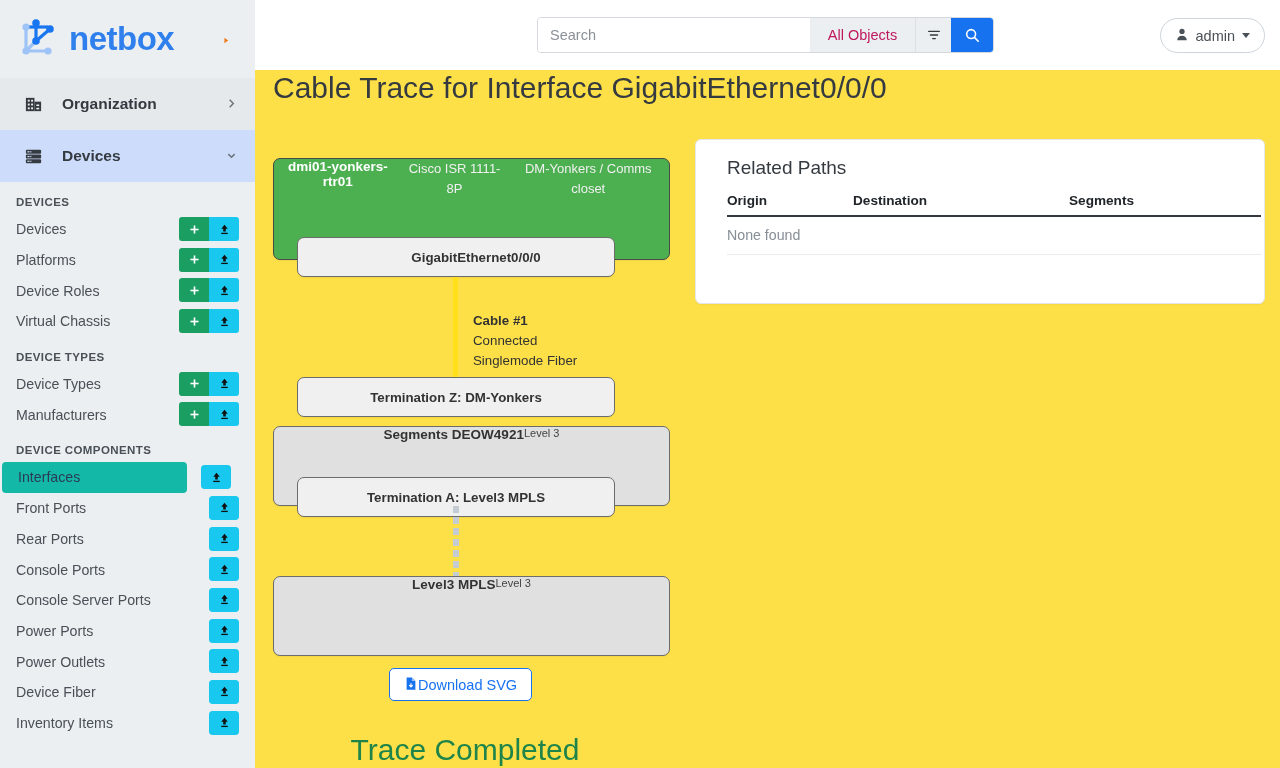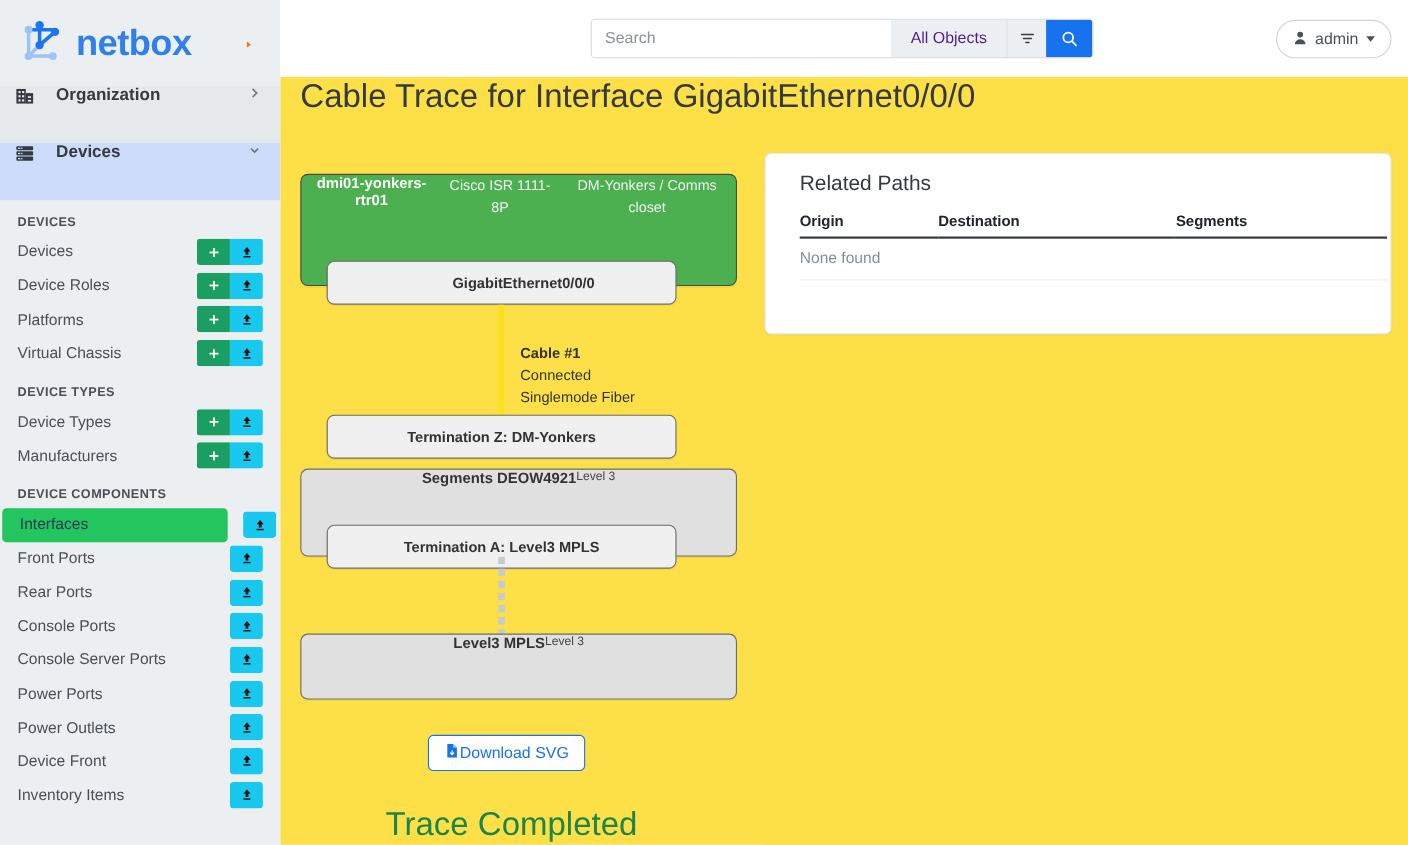--- a/index.html
+++ b/index.html
@@ -26,22 +26,22 @@
     position: relative;
   }
   .logo-mark { width: 52px; height: 52px; flex: 0 0 52px; }
   .logo-word {
     font-size: 33px; font-weight: 700; color: #2f80ed;
     letter-spacing: -0.5px; margin-left: 3px;
   }
   .pin-icon { position: absolute; right: 24px; top: 33px; }
 
   .nav-group {
-    display: flex; align-items: flex-start;
-    height: 52px; padding: 0 18px 0 13px;
+    display: flex; align-items: center;
+    height: 52px; padding: 0 18px 0 24px;
     cursor: pointer;
     font-size: 15.5px; font-weight: 700;
     color: #343a40;
   }
   .nav-group.alt { background: #e6e9eb; }
   .nav-group.active { background: #ccdcfa; }
   .nav-group .gicon { width: 24px; flex: 0 0 24px; display:flex; align-items:center; }
   .nav-group .glabel { margin-left: 14px; flex: 1 1 auto; }
   .chev { color: #6c757d; font-size: 13px; }
 
@@ -50,21 +50,21 @@
     color: #495057; padding: 14px 0 6px 16px;
   }
   .nav-item {
     display: flex; align-items: center;
     height: 30.7px; margin: 0 8px 0 0;
     padding-left: 16px;
     font-size: 14.2px; color: #495057;
     position: relative; cursor: pointer;
     border-radius: 4px;
   }
-  .nav-item.sel { background: #22c55e; color: #2b3a55; margin-left: 2px; width: 205px; }
+  .nav-item.sel { background: #14b8a6; color: #2b3a55; margin-left: 2px; width: 185px; }
   .nav-item .nlabel { flex: 1 1 auto; }
   .btn-grp {
     position: absolute; right: 0; top: 3px;
     display: flex; height: 24px;
     border-radius: 3px; overflow: hidden;
   }
   .mini-btn {
     width: 30px; height: 24px;
     display: flex; align-items: center; justify-content: center;
     cursor: pointer;
@@ -87,21 +87,21 @@
   }
   .search-input {
     width: 272px; border: none; outline: none;
     padding: 0 12px; font-size: 14.5px;
     font-family: "Liberation Sans", sans-serif; color: #343a40;
   }
   .search-input::placeholder { color: #8b9199; }
   .obj-select {
     display: flex; align-items: center; justify-content: center;
     width: 105px; background: #eceff1;
-    font-size: 14.5px; color: #4c1d95; cursor: pointer;
+    font-size: 14.5px; color: #be185d; cursor: pointer;
   }
   .filter-btn {
     width: 36px; background: #eceff1;
     display: flex; align-items: center; justify-content: center;
     border-left: 1px solid #dcdfe3; cursor: pointer;
   }
   .search-btn {
     width: 42px; background: #1772f0;
     display: flex; align-items: center; justify-content: center;
     cursor: pointer;
@@ -129,21 +129,21 @@
     position: absolute; left: 18px; width: 397px;
     border: 1px solid #6c6c6c; border-radius: 7px;
     text-align: center;
     display: flex; flex-direction: row; justify-content: center;
     box-shadow: 0 1px 1px rgba(0,0,0,.05);
   }
   .node.device { background: #4caf50; border-color:#4a4a4a; height: 102px; top: 0; }
   .node.device .ttl { font-size: 13.5px; font-weight: 700; color: #fff; margin-bottom: 5px; }
   .node.device .sub { font-size: 13px; color: #f1f1f1; line-height: 20px; }
   .node.circuit { background: #e0e0e0; height: 80px; top: 268px; }
-  .node.provider { background: #e0e0e0; height: 60px; top: 418px; }
+  .node.provider { background: #e0e0e0; height: 80px; top: 418px; }
   .node.circuit .ttl, .node.provider .ttl { font-size: 13.5px; font-weight: 700; color: #333; margin-bottom: 4px; }
   .node.circuit .sub, .node.provider .sub { font-size: 11px; color: #444; }
 
   .term {
     position: absolute; left: 42px; width: 318px; height: 40px;
     background: #f0f0f0; border: 1px solid #6c6c6c; border-radius: 7px;
     display: flex; align-items: center; justify-content: center;
     font-size: 13.3px; font-weight: 700; color: #333;
     box-shadow: 0 1px 1px rgba(0,0,0,.05);
   }
@@ -295,38 +295,38 @@
           </div>
           <div class="mini-btn mini-imp">
             <svg viewBox="0 0 16 16" width="13" height="13" fill="#111">
               <path d="M8 2 L12 7 H9.6 V10.5 H6.4 V7 H4z"></path>
               <rect x="4" y="12" width="8" height="1.6"></rect>
             </svg>
           </div>
         </div>
       </div>
       <div class="nav-item">
-        <span class="nlabel">Device Roles</span>
+        <span class="nlabel">Platforms</span>
         <div class="btn-grp" style="right: 8px;">
           <div class="mini-btn mini-add">
             <svg viewBox="0 0 16 16" width="13" height="13" fill="#fff">
               <rect x="7" y="3" width="2" height="10"></rect>
               <rect x="3" y="7" width="10" height="2"></rect>
             </svg>
           </div>
           <div class="mini-btn mini-imp">
             <svg viewBox="0 0 16 16" width="13" height="13" fill="#111">
               <path d="M8 2 L12 7 H9.6 V10.5 H6.4 V7 H4z"></path>
               <rect x="4" y="12" width="8" height="1.6"></rect>
             </svg>
           </div>
         </div>
       </div>
       <div class="nav-item">
-        <span class="nlabel">Platforms</span>
+        <span class="nlabel">Device Roles</span>
         <div class="btn-grp" style="right: 8px;">
           <div class="mini-btn mini-add">
             <svg viewBox="0 0 16 16" width="13" height="13" fill="#fff">
               <rect x="7" y="3" width="2" height="10"></rect>
               <rect x="3" y="7" width="10" height="2"></rect>
             </svg>
           </div>
           <div class="mini-btn mini-imp">
             <svg viewBox="0 0 16 16" width="13" height="13" fill="#111">
               <path d="M8 2 L12 7 H9.6 V10.5 H6.4 V7 H4z"></path>
@@ -459,21 +459,21 @@
         <div class="btn-grp" style="right: 8px;">
           <div class="mini-btn mini-imp mini-lone">
             <svg viewBox="0 0 16 16" width="13" height="13" fill="#111">
               <path d="M8 2 L12 7 H9.6 V10.5 H6.4 V7 H4z"></path>
               <rect x="4" y="12" width="8" height="1.6"></rect>
             </svg>
           </div>
         </div>
       </div>
       <div class="nav-item">
-        <span class="nlabel">Device Front</span>
+        <span class="nlabel">Device Fiber</span>
         <div class="btn-grp" style="right: 8px;">
           <div class="mini-btn mini-imp mini-lone">
             <svg viewBox="0 0 16 16" width="13" height="13" fill="#111">
               <path d="M8 2 L12 7 H9.6 V10.5 H6.4 V7 H4z"></path>
               <rect x="4" y="12" width="8" height="1.6"></rect>
             </svg>
           </div>
         </div>
       </div>
       <div class="nav-item">

